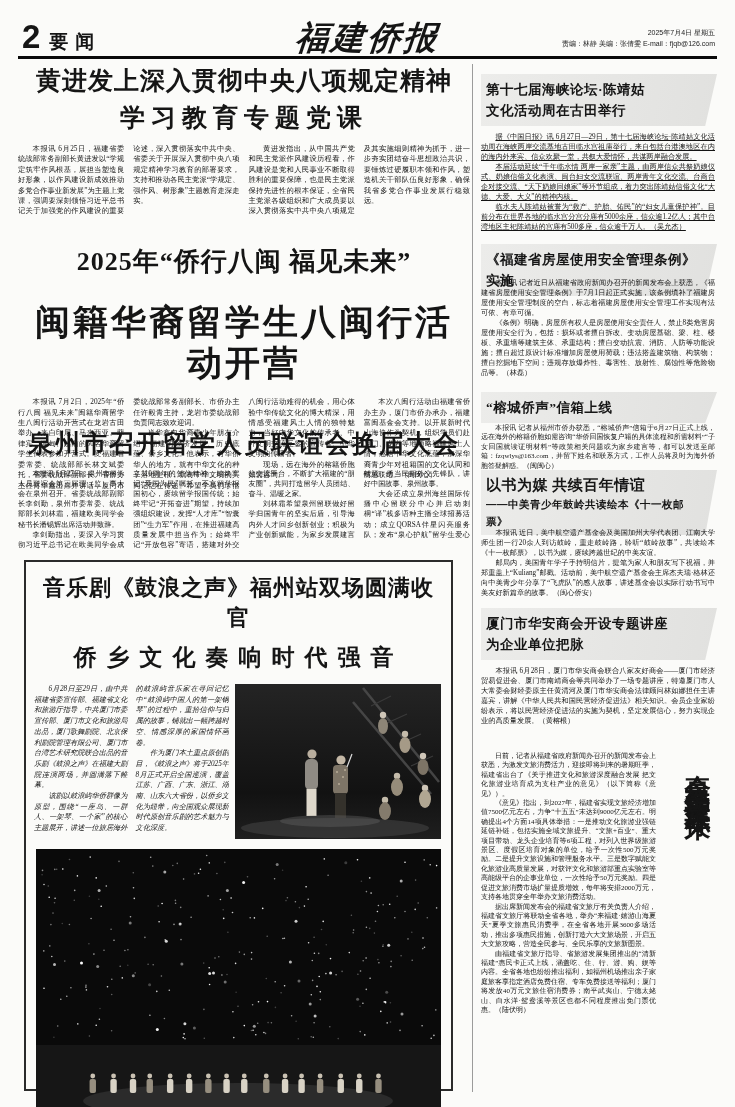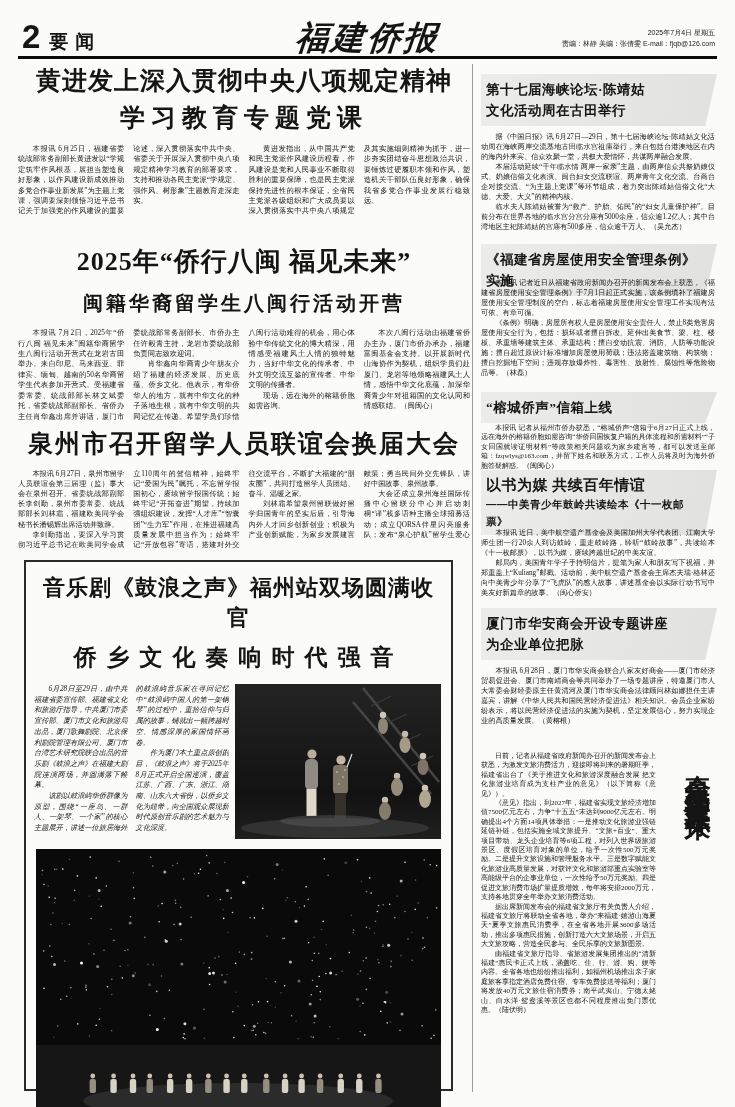--- a/index.html
+++ b/index.html
@@ -19,21 +19,21 @@
 
   
   .art{position:absolute;left:18px;width:452px;}
   .art h2{margin:0;text-align:center;font-weight:bold;line-height:1.18;}
   .body-cols{text-align:justify;overflow:hidden;column-fill:auto;}
   .body-cols p{margin:0;text-indent:2em;}
 
   #artA{top:66px;} #artA .t1{font-size:25px;letter-spacing:1px;} #artA .t2{font-size:25px;letter-spacing:6px;margin-top:7px;}
   #artA .body-cols{margin-top:12px;height:79px;column-count:4;column-gap:9px;font-size:7.3px;line-height:10.4px;}
 
-  #artB{top:247px;} #artB .t1{font-size:26px;letter-spacing:1px;} #artB .t2{font-size:20px;letter-spacing:3px;margin-top:14px;}
+  #artB{top:247px;} #artB .t1{font-size:26px;letter-spacing:1px;} #artB .t2{font-size:35px;letter-spacing:3px;margin-top:24px;}
   #artB .body-cols{margin-top:13px;height:97px;column-count:4;column-gap:9px;font-size:7.3px;line-height:10.4px;}
 
   #artC{top:429px;} #artC .t1{font-size:25px;letter-spacing:2px;}
   #artC .body-cols{margin-top:10px;height:87px;column-count:4;column-gap:9px;font-size:7.2px;line-height:10.2px;}
 
   
   .boxed{position:absolute;left:24px;top:560px;width:429px;height:531px;border:2px solid #2b2b2b;
          padding:8px;box-sizing:border-box;background:#fbfbf9;}
   .boxed h2{margin:8px;text-align:center;font-weight:bold;}
   .boxed .t1{font-size:22px;letter-spacing:1px;margin-top:3px;}
@@ -52,21 +52,21 @@
   .rcol{position:absolute;left:481px;top:66px;width:234px;height:1032px;}
   .rband{position:absolute;left:0;width:236px;box-sizing:border-box;padding:5px 12px 5px 5px;
          background:linear-gradient(100deg,#ececea,#e1e1df);
          clip-path:polygon(0 0,100% 0,95% 100%,0 100%);}
   .rband h3{margin:0;font-weight:bold;font-size:13.5px;line-height:21px;letter-spacing:.5px;}
   .rband .sub{font-family:"Liberation Sans","DejaVu Sans",sans-serif;font-size:10.5px;line-height:17px;font-weight:bold;}
   .rbody{position:absolute;left:0;width:234px;text-align:justify;overflow:hidden;
          font-size:7.2px;line-height:10px;}
   .rbody p{margin:0;text-indent:2em;}
 
-  #b1{top:8px;}  #bd1{top:66px;height:106px;}
+  #b1{top:8px;}  #bd1{top:66px;height:106px;text-decoration:underline;}
   #b2{top:178px;} #bd2{top:212px;height:110px;}
   #b3{top:326px;} #bd3{top:358px;height:54px;font-size:7px;line-height:9.4px;}
   #b4{top:404px;} #bd4{top:462px;height:82px;}
   #b5{top:542px;} #bd5{top:600px;height:82px;}
 
   .feature{position:absolute;top:686px;left:0;width:234px;height:346px;display:flex;gap:1px;}
   .feature-text{width:175px;height:100%;font-size:7px;line-height:9.4px;text-align:justify;overflow:hidden;}
   .feature-text p{margin:0;text-indent:2em;}
   .feature-title{flex:1;writing-mode:vertical-rl;text-orientation:upright;
                  font-size:26px;font-weight:bold;letter-spacing:4px;margin:2px auto 0;
@@ -506,31 +506,31 @@
 
   <section class="rcol">
 
     <div class="rband" id="b1">
       <h3>第十七届海峡论坛·陈靖姑</h3>
       <h3>文化活动周在古田举行</h3>
     </div>
     <div class="rbody" id="bd1">
 
     <p>据《中国日报》讯 6月27日—29日，第十七届海峡论坛·陈靖姑文化活动周在海峡两岸交流基地古田临水宫祖庙举行，来自包括台港澳地区在内的海内外来宾、信众欢聚一堂，共叙大爱情怀，共谋两岸融合发展。</p>
-        <p>本届活动延续“千年临水情 两岸一家亲”主题，由两岸信众共祭奶娘仪式、奶娘信俗文化表演、闽台妇女交流联谊、两岸青年文化交流、台商台企对接交流、“为主题上党课”等环节组成，着力突出陈靖姑信俗文化“大德、大爱、大义”的精神内核。</p>
+        <p>本届活动延续“千年临水情 两岸一家亲”主题，由两岸信众共祭奶娘仪式、奶娘信俗文化表演、闽台妇女交流联谊、两岸青年文化交流、台商台企对接交流、“天下奶娘回娘家”等环节组成，着力突出陈靖姑信俗文化“大德、大爱、大义”的精神内核。</p>
         <p>临水夫人陈靖姑被誉为“救产、护胎、佑民”的“妇女儿童保护神”。目前分布在世界各地的临水宫分宫分庙有5000余座，信众逾1.2亿人；其中台湾地区主祀陈靖姑的宫庙有500多座，信众逾千万人。（吴允杰）</p>
       </div>
 
     <div class="rband" id="b2">
       <h3>《福建省房屋使用安全管理条例》实施</h3>
     </div>
     <div class="rbody" id="bd2">
 
     <p>本报讯 记者近日从福建省政府新闻办召开的新闻发布会上获悉，《福建省房屋使用安全管理条例》于7月1日起正式实施，该条例填补了福建房屋使用安全管理制度的空白，标志着福建房屋使用安全管理工作实现有法可依、有章可循。</p>
-        <p>《条例》明确，房屋所有权人是房屋使用安全责任人，禁止8类危害房屋使用安全行为，包括：损坏或者擅自拆改、延伸出美食节、梁、柱、楼板、承重墙等建筑主体、承重结构；擅自变动抗震、消防、人防等功能设施；擅自超过原设计标准增加房屋使用荷载；违法搭盖建筑物、构筑物；擅自挖掘地下空间；违规存放爆炸性、毒害性、放射性、腐蚀性等危险物品等。（林磊）</p>
+        <p>《条例》明确，房屋所有权人是房屋使用安全责任人，禁止8类危害房屋使用安全行为，包括：损坏或者擅自拆改、变动房屋基础、梁、柱、楼板、承重墙等建筑主体、承重结构；擅自变动抗震、消防、人防等功能设施；擅自超过原设计标准增加房屋使用荷载；违法搭盖建筑物、构筑物；擅自挖掘地下空间；违规存放爆炸性、毒害性、放射性、腐蚀性等危险物品等。（林磊）</p>
       </div>
 
     <div class="rband" id="b3">
       <h3>“榕城侨声”信箱上线</h3>
     </div>
     <div class="rbody" id="bd3">
 
     <p>本报讯 记者从福州市侨办获悉，“榕城侨声”信箱于6月27日正式上线，远在海外的榕籍侨胞如需咨询“华侨回国恢复户籍的具体流程和所需材料”“子女回国就读证明材料”等政策相关问题或为家乡建言等，都可以发送至邮箱：fzqwlys@163.com，并留下姓名和联系方式，工作人员将及时为海外侨胞答疑解惑。（闽闽心）</p>
       </div>
 

